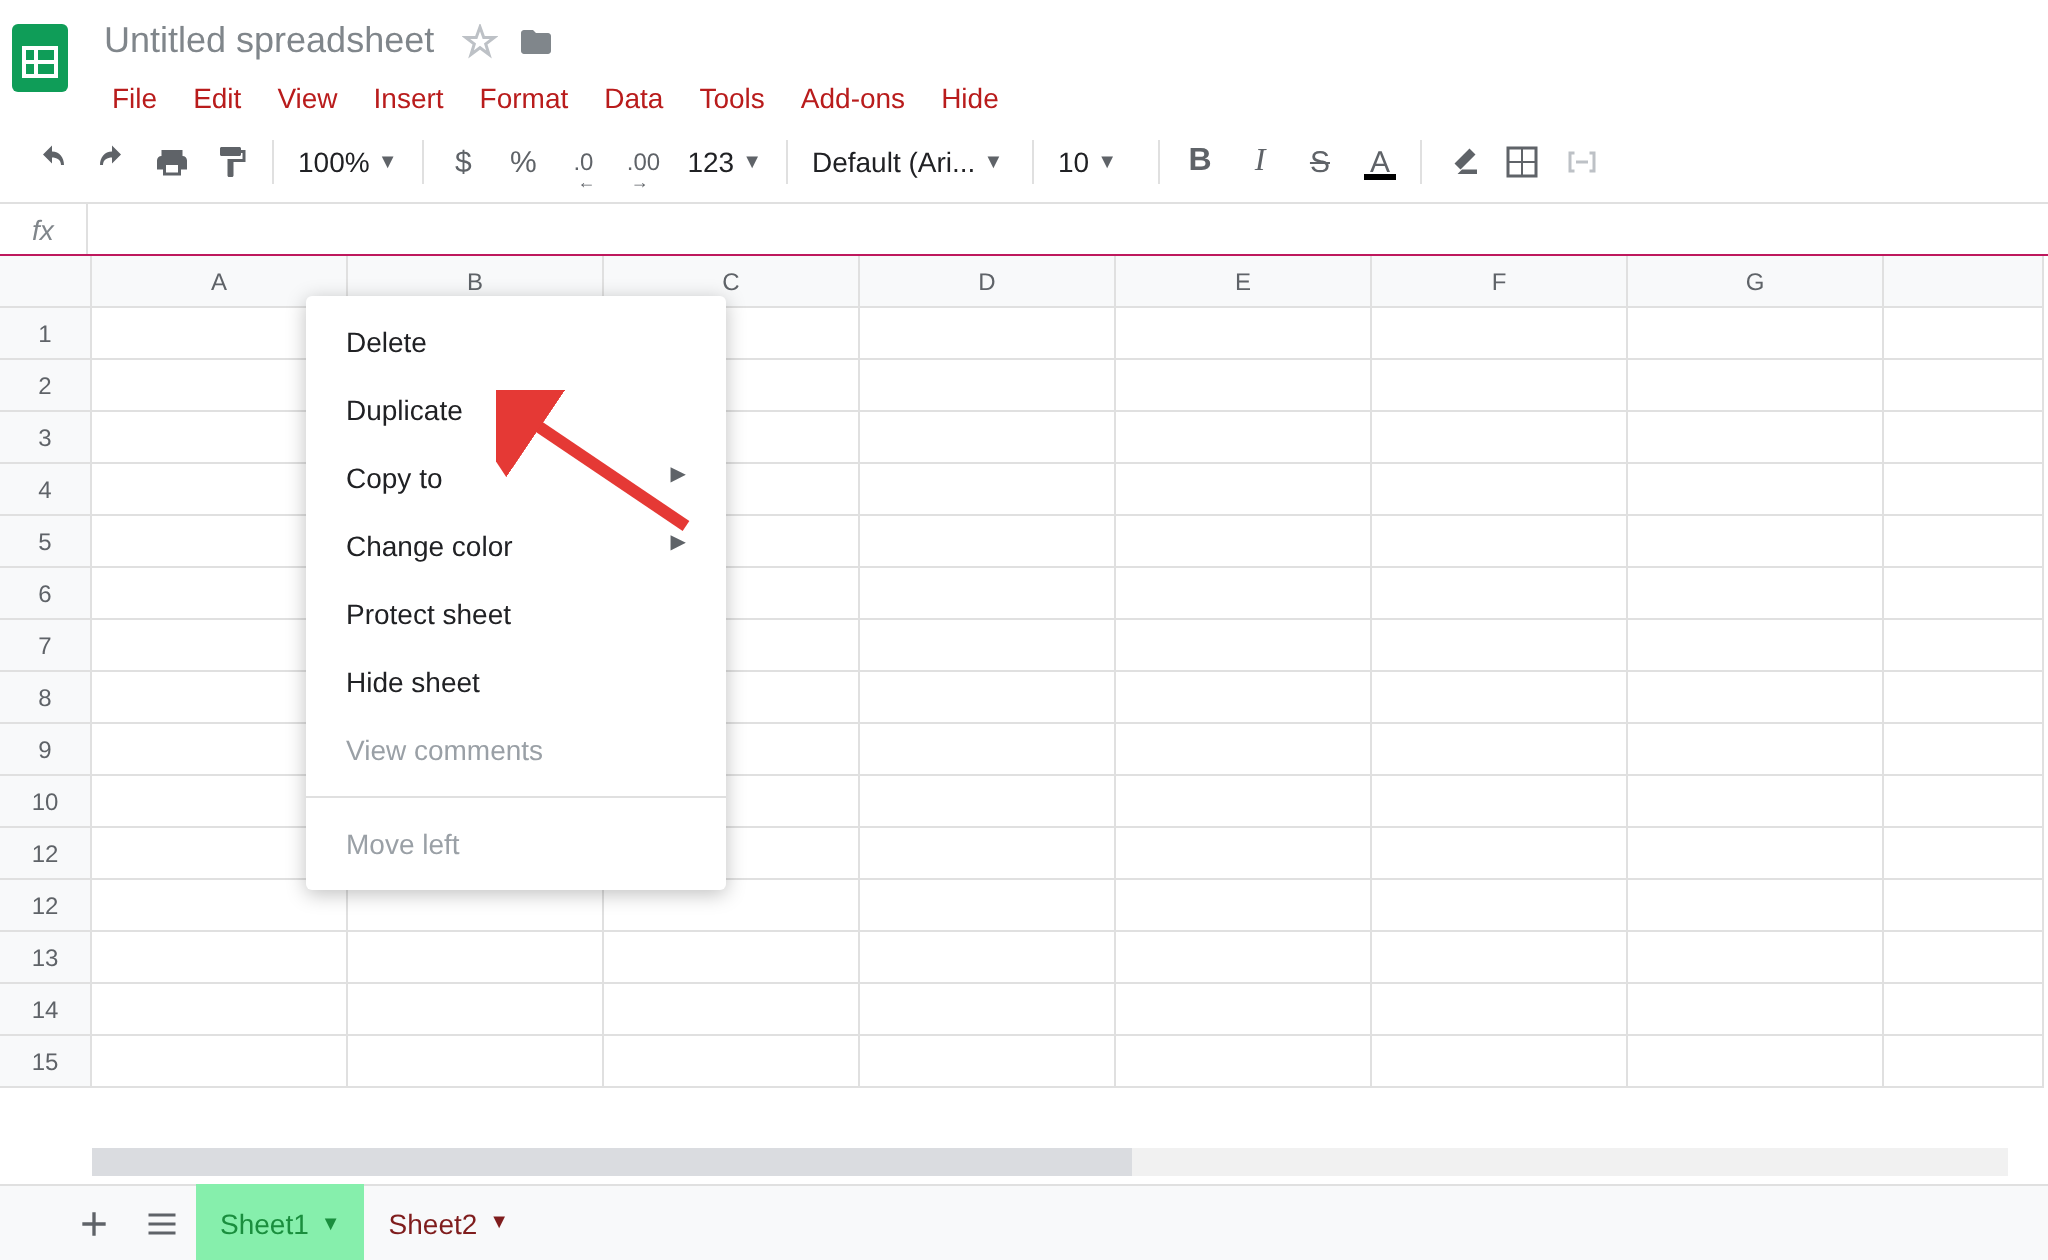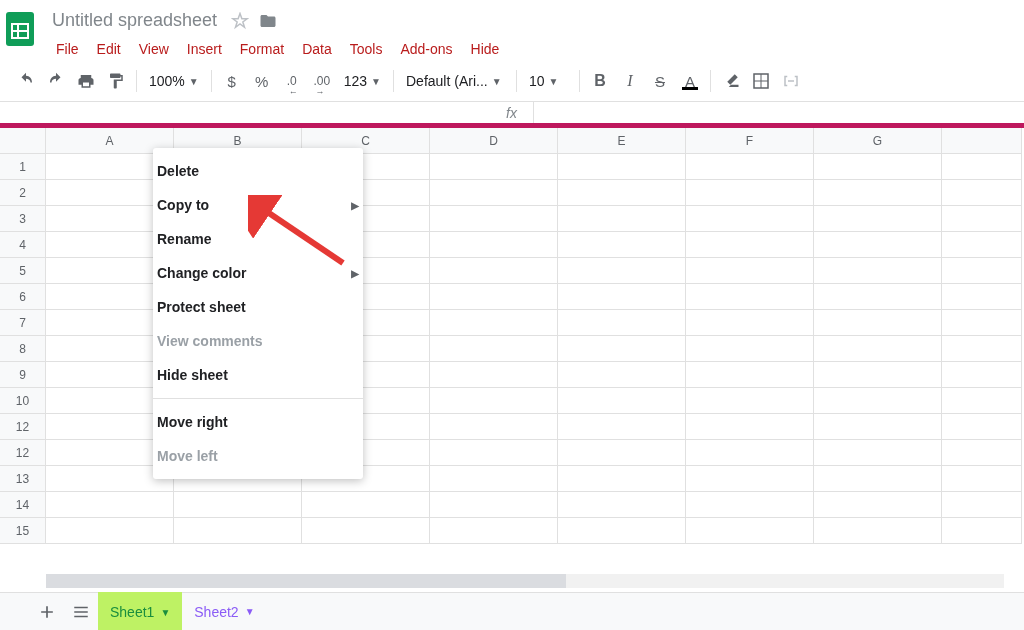--- a/index.html
+++ b/index.html
@@ -20,47 +20,47 @@
 .tb-btn { width: 28px; height: 28px; display: flex; align-items: center; justify-content: center; cursor: pointer; border-radius: 3px; color: #5f6368; }
 .tb-sep { width: 1px; height: 22px; background: #e0e0e0; margin: 0 4px; }
 .tb-select { display: flex; align-items: center; padding: 0 6px; height: 28px; font-size: 14px; color: #202124; cursor: pointer; gap: 4px; }
 .tb-select .chev { font-size: 10px; color: #5f6368; }
 .bold { font-weight: bold; font-size: 16px; }
 .italic { font-style: italic; font-size: 16px; font-family: serif;}
 .strike { text-decoration: line-through; font-size: 15px; }
 .text-color { display:flex; flex-direction:column; align-items:center; }
 .text-color .bar { width:16px; height:3px; background:#000; margin-top:-3px; }
 
-.formula-bar { display: flex; align-items: center; border-bottom: 5px solid #be185d; height: 26px; flex-direction: column; }
+.formula-bar { display: flex; align-items: center; border-bottom: 1px solid #be185d; height: 26px; }
 .fx-label { width: 44px; text-align: center; font-style: italic; color: #80868b; font-size: 14px; border-right: 1px solid #e0e0e0; height:100%; display:flex; align-items:center; justify-content:center;}
 .fx-input { flex: 1; padding: 0 8px; height: 100%; }
 
 .sheet-area { position: relative; }
 .corner { position: absolute; left: 0; top: 0; width: 46px; height: 26px; background: #f8f9fa; border-right: 1px solid #e0e0e0; border-bottom: 1px solid #e0e0e0; }
 .col-headers { position: absolute; left: 46px; top: 0; display: flex; height: 26px; }
 .col-h { width: 128px; height: 26px; background: #f8f9fa; border-right: 1px solid #e0e0e0; border-bottom: 1px solid #e0e0e0; text-align: center; font-size: 12px; color: #5f6368; line-height: 26px; }
 .row-headers { position: absolute; left: 0; top: 26px; }
 .row-h { width: 46px; height: 26px; background: #f8f9fa; border-right: 1px solid #e0e0e0; border-bottom: 1px solid #e0e0e0; text-align: center; font-size: 12px; color: #5f6368; line-height: 26px; }
 .cells { position: absolute; left: 46px; top: 26px; }
 .cell-row { display: flex; }
 .cell { width: 128px; height: 26px; border-right: 1px solid #e0e0e0; border-bottom: 1px solid #e0e0e0; }
 
 .scroll-track { position: absolute; left: 46px; right: 20px; bottom: 42px; height: 14px; background: #f1f1f1; }
 .scroll-thumb { position: absolute; left: 0; width: 520px; height: 14px; background: #dadce0; border-radius: 0; }
 
 .sheet-tabs { position: absolute; left: 0; right: 0; bottom: 0; height: 38px; display: flex; align-items: center; background: #f8f9fa; border-top: 1px solid #e0e0e0; padding-left: 30px; }
 .tab-btn { width: 34px; height: 34px; display: flex; align-items: center; justify-content: center; color: #5f6368; cursor: pointer; }
-.sheet-tab { display: flex; align-items: center; padding: 0 12px; height: 38px; font-size: 14px; color: #8b5cf6; cursor: pointer; gap: 6px; }
-.sheet-tab.active { color: #1a8e3e; font-weight: 500; background: #bef264; border-top: 2px solid transparent; position: relative; margin-top:-1px; box-shadow: inset 0 -3px 0 #1a8e3e; }
+.sheet-tab { display: flex; align-items: center; padding: 0 12px; height: 38px; font-size: 14px; color: #7f1d1d; cursor: pointer; gap: 6px; }
+.sheet-tab.active { color: #1a8e3e; font-weight: 500; background: #86efac; border-top: 2px solid transparent; position: relative; margin-top:-1px; box-shadow: inset 0 -3px 0 #1a8e3e; }
 .sheet-tab.active { box-shadow: none; }
 .sheet-tab.active .tab-chev { color: #1a8e3e; }
 .tab-chev { font-size: 10px; }
 
 .context-menu { position: absolute; left: 153px; top: 148px; width: 210px; background: #fff; box-shadow: 0 2px 10px rgba(0,0,0,0.25); border-radius: 3px; padding: 6px 0; z-index: 10; }
-.ctx-item { padding: 9px 4px; font-size: 14px; color: #202124; cursor: pointer; display: flex; justify-content: space-between; align-items: center; font-weight: bold; }
+.ctx-item { padding: 9px 20px; font-size: 14px; color: #202124; cursor: pointer; display: flex; justify-content: space-between; align-items: flex-start; }
 .ctx-item.disabled { color: #9aa0a6; }
 .ctx-sep { height: 1px; background: #e0e0e0; margin: 6px 0; }
 .ctx-arrow { font-size: 10px; color: #5f6368; }
 
 .red-arrow { position: absolute; left: 248px; top: 195px; z-index: 20; pointer-events: none; }
 
 </style>
 </head>
 <body>
 
@@ -389,43 +389,40 @@
     <span>Sheet2</span>
     <span class="tab-chev">▼</span>
   </div>
 </div>
 
 <div class="context-menu">
   <div class="ctx-item">
       <span>Delete</span>
     </div>
   <div class="ctx-item">
+      <span>Duplicate</span>
+    </div>
+  <div class="ctx-item">
       <span>Copy to</span>
       <span class="ctx-arrow">▶</span>
     </div>
   <div class="ctx-item">
-      <span>Rename</span>
-    </div>
-  <div class="ctx-item">
       <span>Change color</span>
       <span class="ctx-arrow">▶</span>
     </div>
   <div class="ctx-item">
       <span>Protect sheet</span>
     </div>
+  <div class="ctx-item">
+      <span>Hide sheet</span>
+    </div>
   <div class="ctx-item disabled">
       <span>View comments</span>
     </div>
-  <div class="ctx-item">
-      <span>Hide sheet</span>
-    </div>
   <div class="ctx-sep"></div>
-  <div class="ctx-item">
-      <span>Move right</span>
-    </div>
   <div class="ctx-item disabled">
       <span>Move left</span>
     </div>
 </div>
 
 <svg class="red-arrow" width="110" height="80">
   <defs>
     <marker id="ah" markerWidth="12" markerHeight="12" refX="2" refY="5" orient="auto">
       <path d="M0,0 L0,10 L12,5 z" fill="#e53935"></path>
     </marker>

